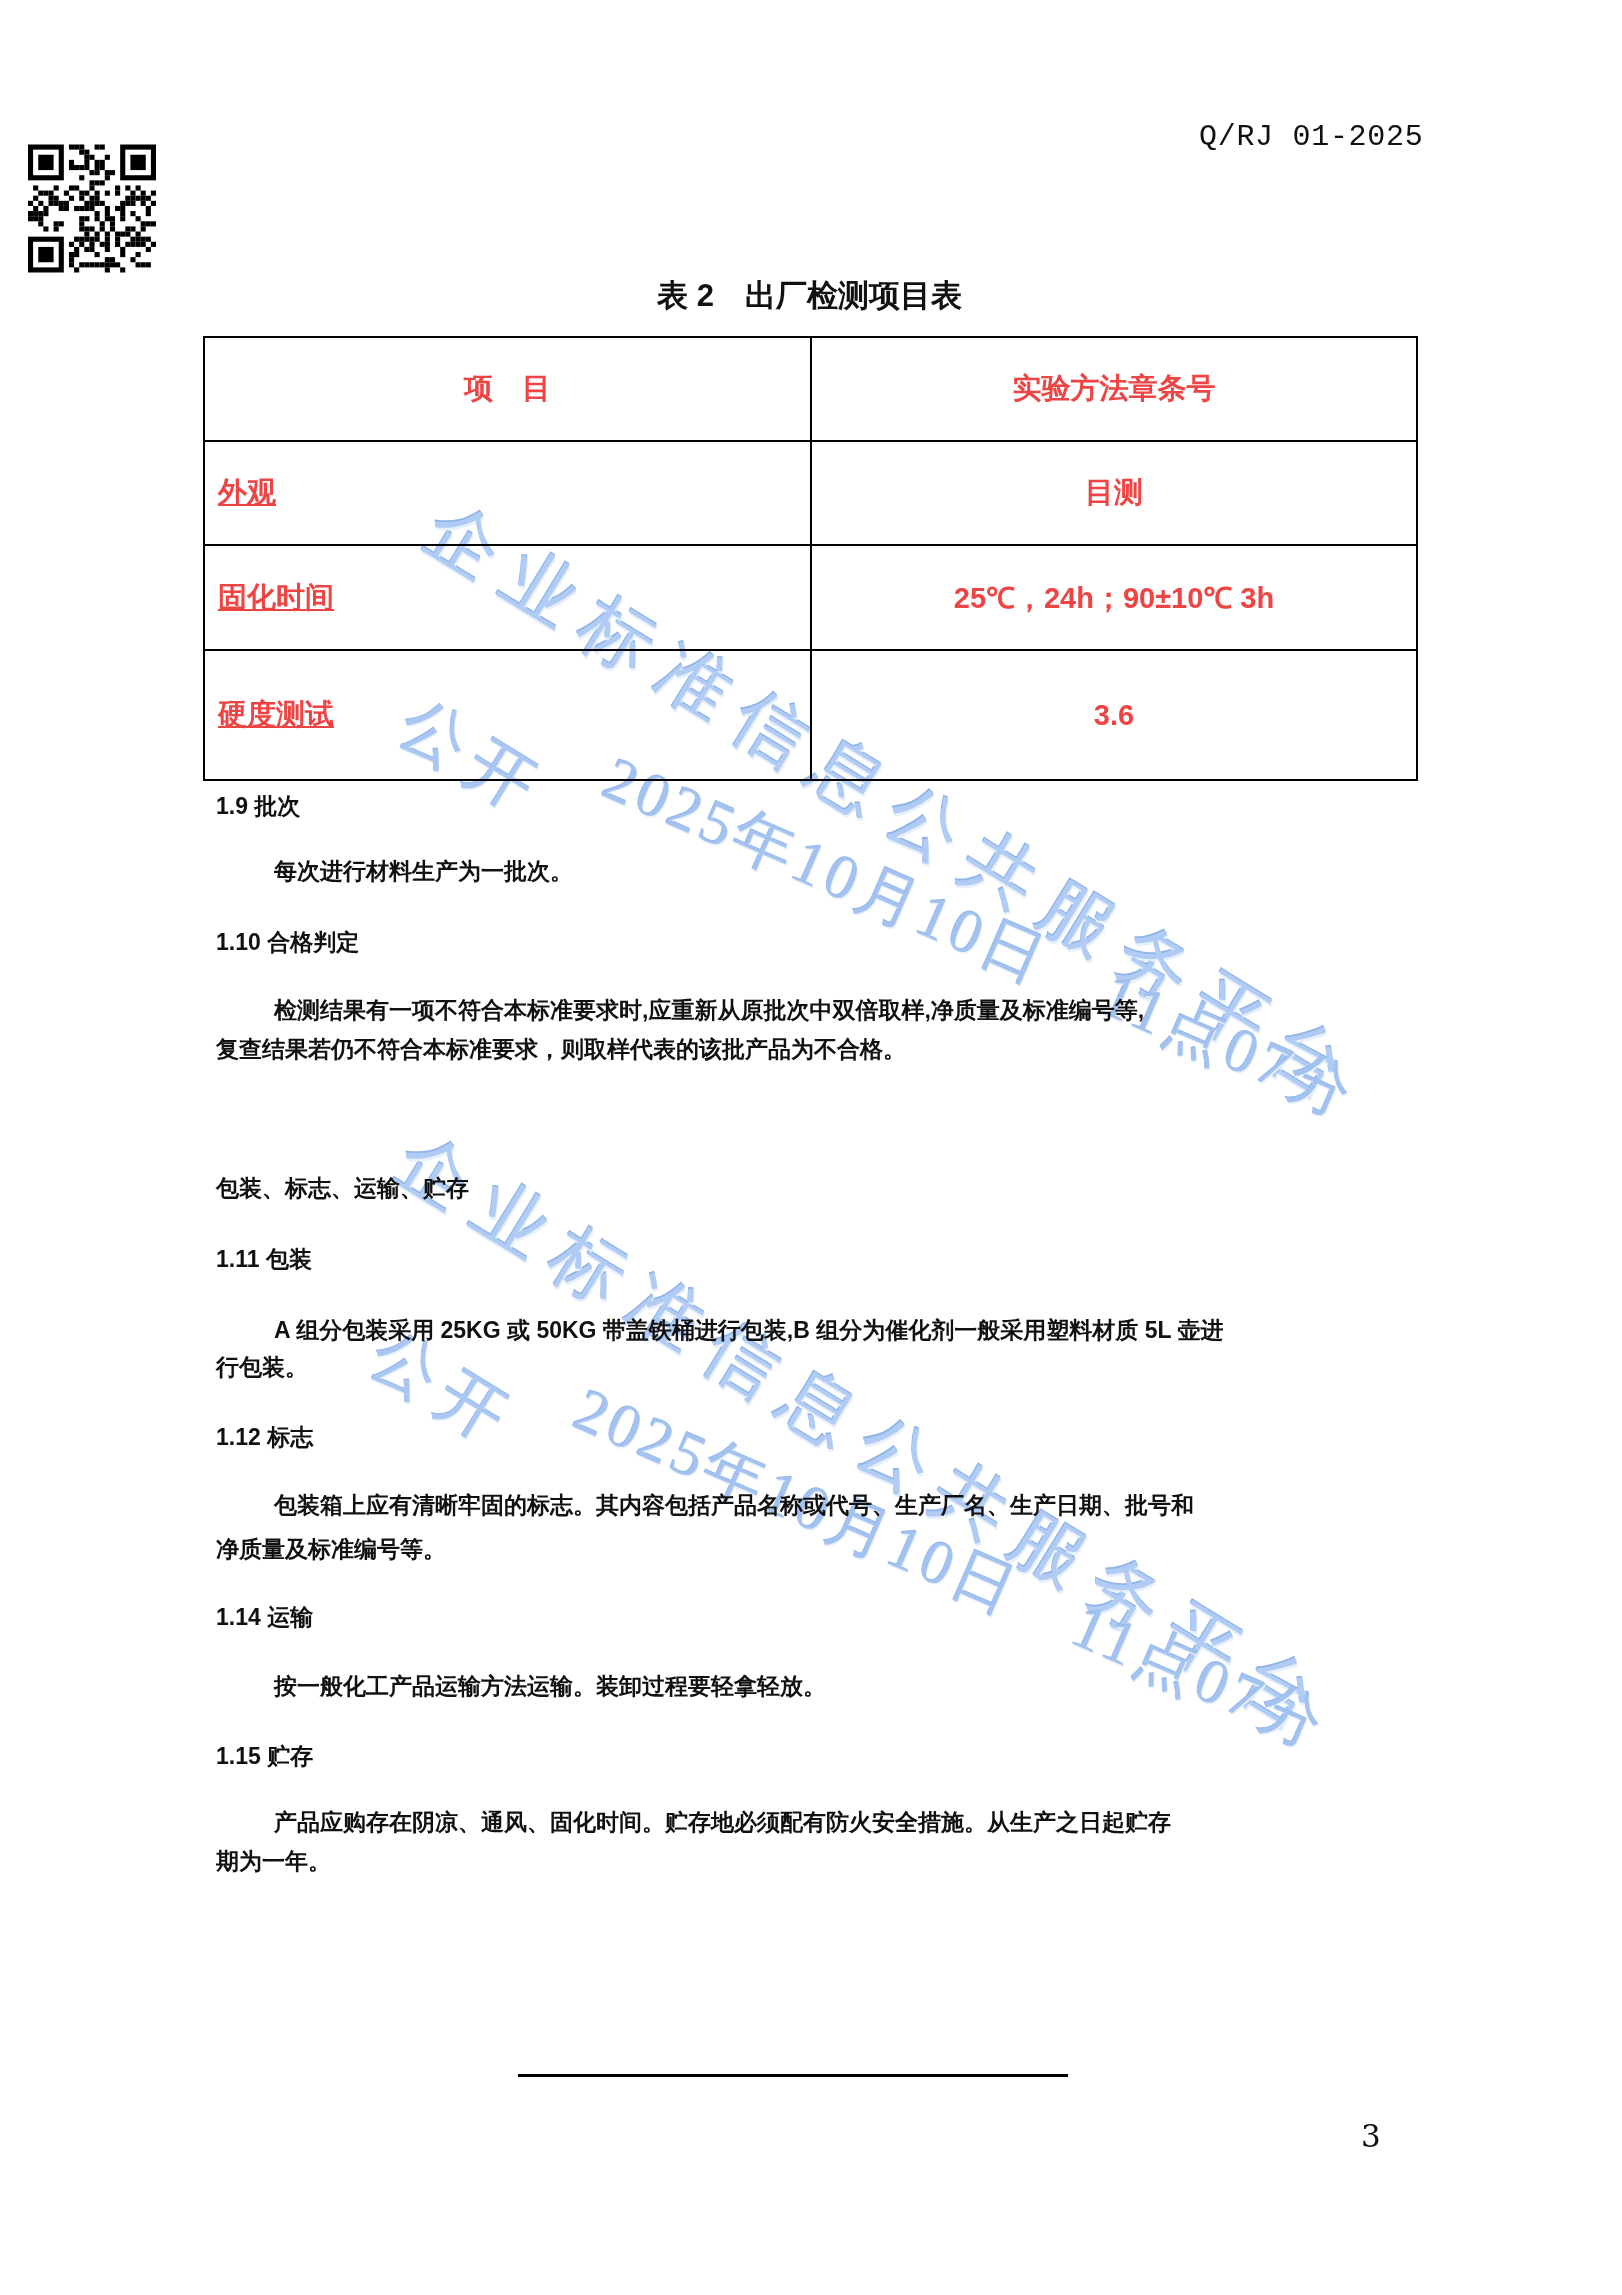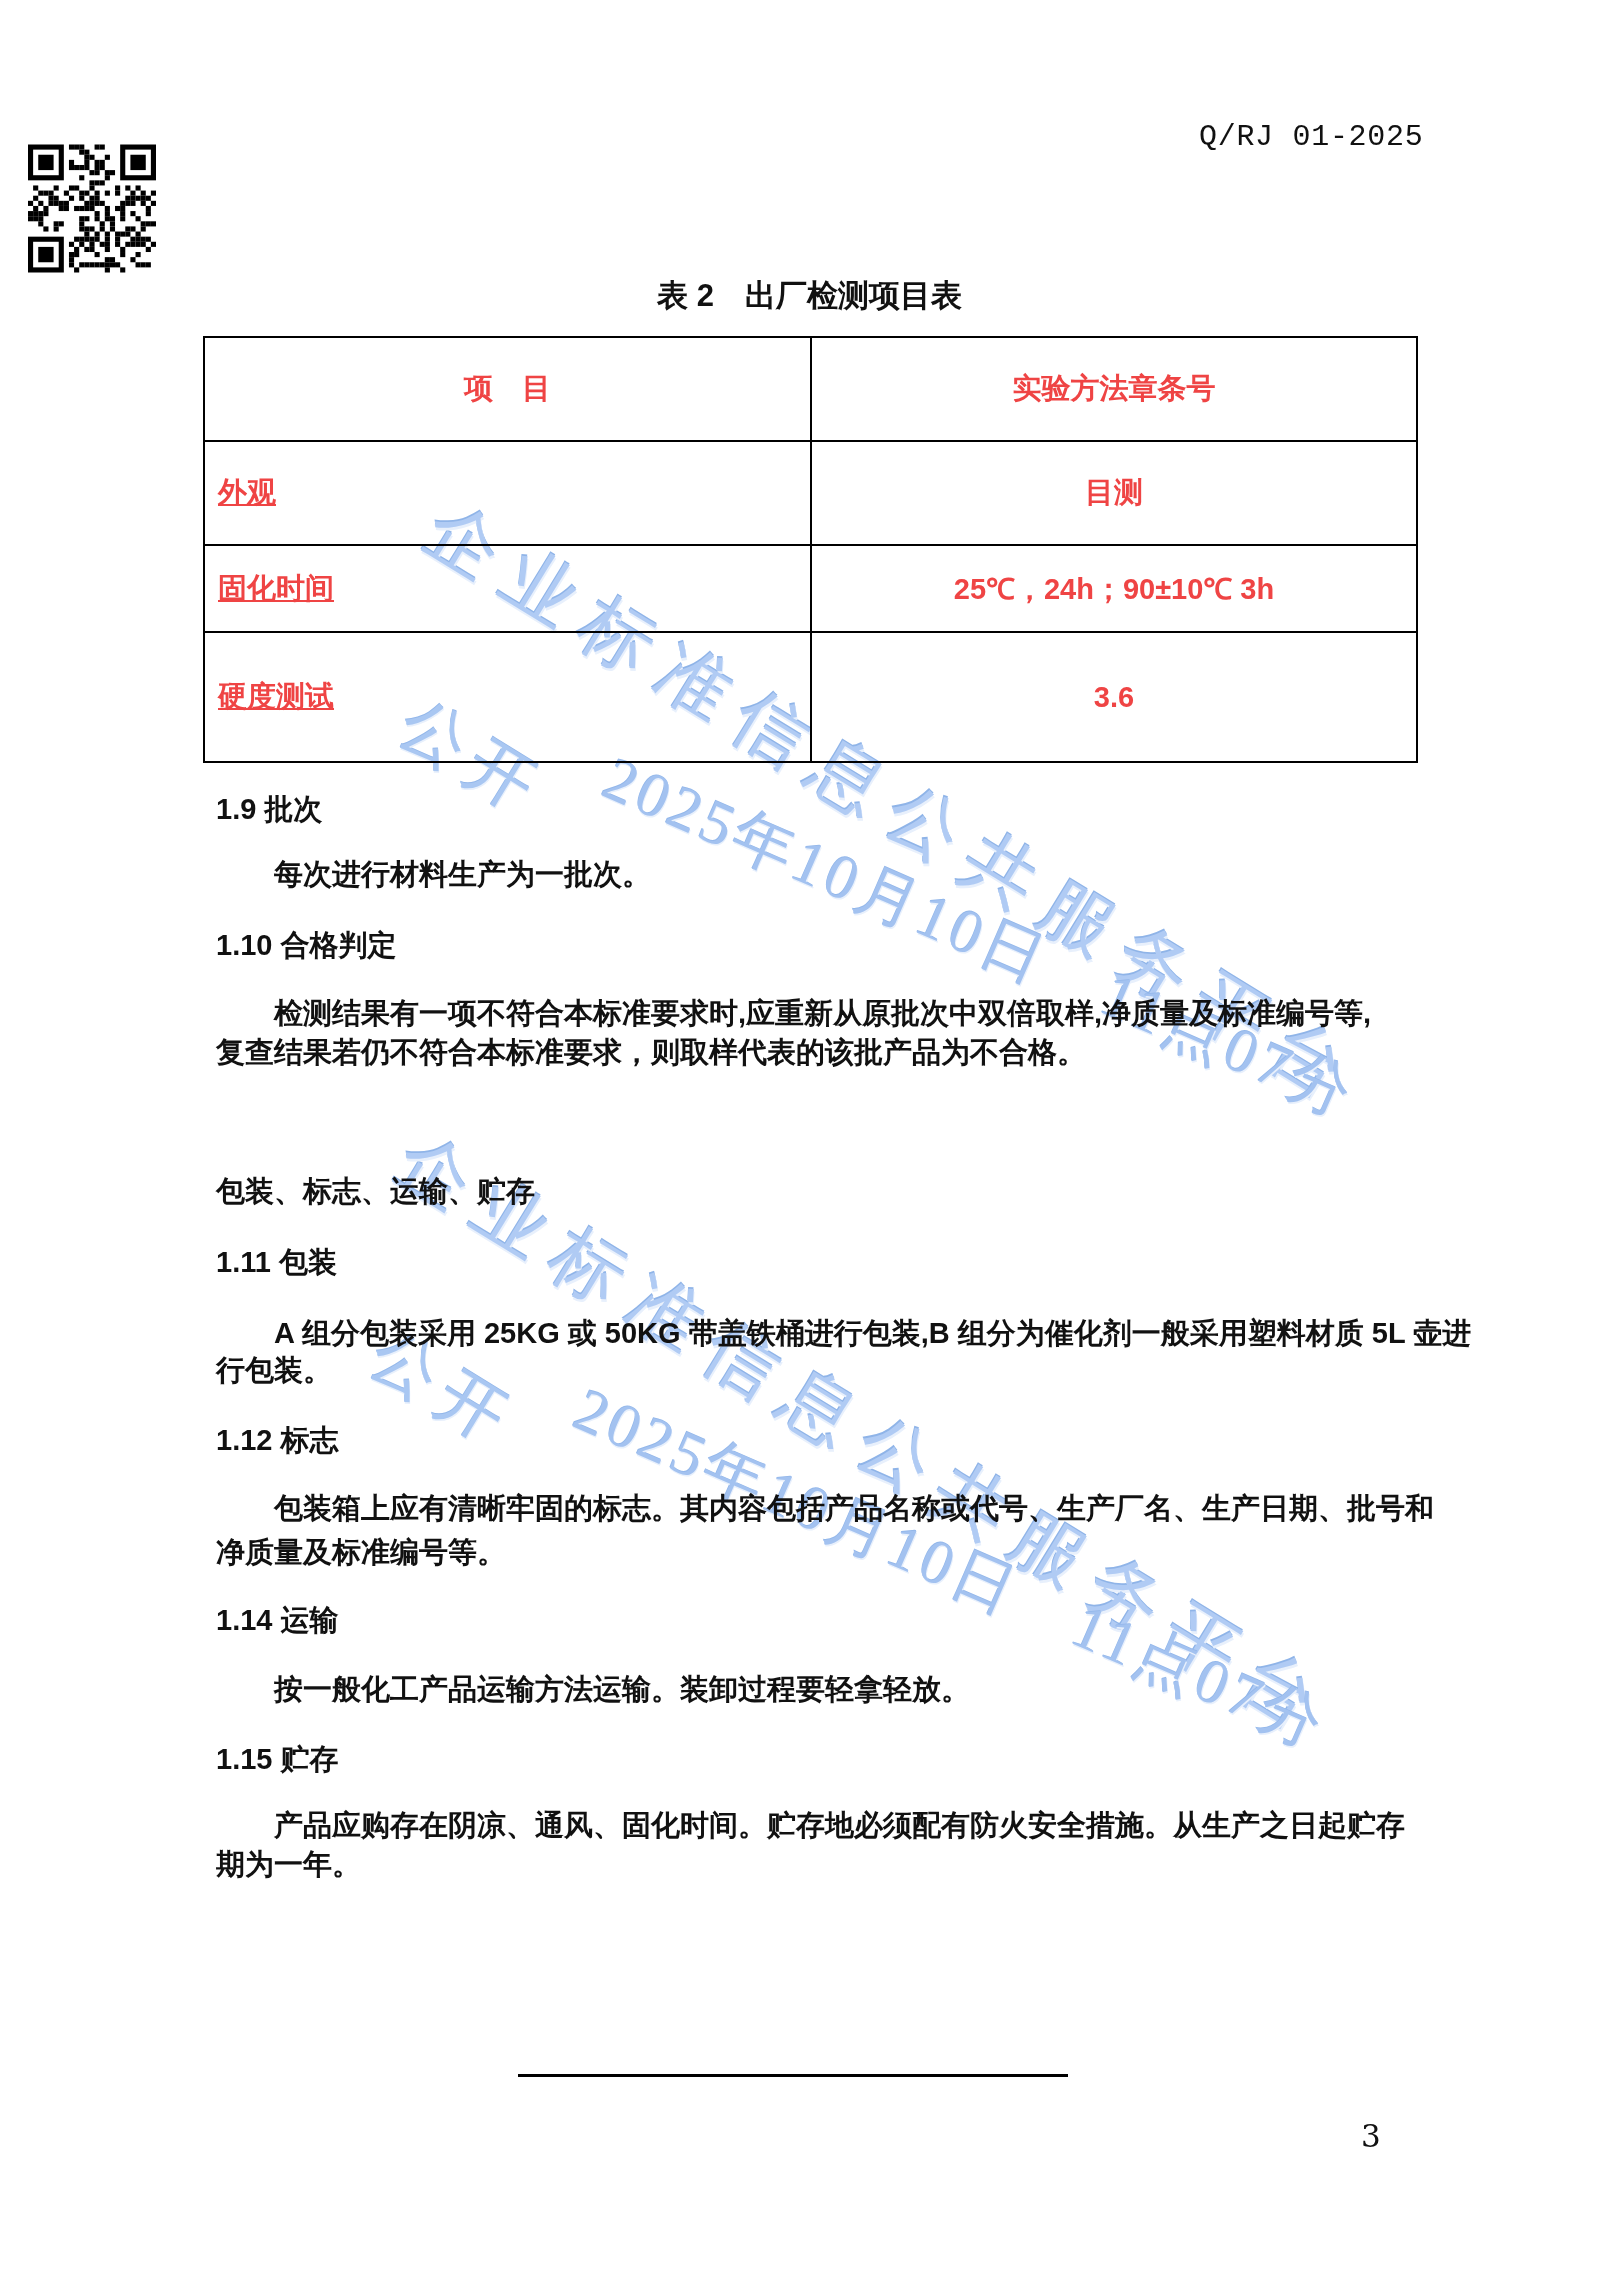--- a/index.html
+++ b/index.html
@@ -23,21 +23,21 @@
           font-size:30px;font-weight:400;letter-spacing:0.7px;white-space:nowrap;}
   .qr{left:28px;top:144px;width:128px;height:129px;}
   .caption{left:203px;top:275px;width:1213px;text-align:center;font-size:31px;
            font-weight:700;white-space:nowrap;}
   table.spec{position:absolute;z-index:2;left:203px;top:336px;width:1213px;
              border-collapse:collapse;table-layout:fixed;background:transparent;}
   table.spec td{border:2.6px solid #000;font-size:29px;font-weight:600;color:#ef4444;
                 vertical-align:middle;background:transparent;}
   table.spec td.c{text-align:center;}
   table.spec td.l{text-align:left;padding-left:13px;text-decoration:underline;}
-  .ln{position:absolute;z-index:2;white-space:nowrap;font-size:29px;font-weight:600;
+  .ln{position:absolute;z-index:2;white-space:nowrap;font-size:23px;font-weight:600;
       line-height:1;}
   .rule{left:518px;top:2074px;width:550px;height:3.3px;background:#000;}
   .pagenum{left:1361px;top:2118px;font-family:"DejaVu Serif",serif;font-size:31px;
            font-weight:400;}
 </style>
 </head>
 <body>
 
 <div class="page">
 
@@ -263,21 +263,21 @@
       </colgroup>
     <tbody>
       <tr style="height:104px">
         <td class="c">项　目</td>
         <td class="c">实验方法章条号</td>
       </tr>
       <tr style="height:104px">
         <td class="l">外观</td>
         <td class="c">目测</td>
       </tr>
-      <tr style="height:87px">
+      <tr style="height:105px">
         <td class="l">固化时间</td>
         <td class="c">25℃，24h；90±10℃ 3h</td>
       </tr>
       <tr style="height:130px">
         <td class="l">硬度测试</td>
         <td class="c">3.6</td>
       </tr>
     </tbody>
   </table>
 

